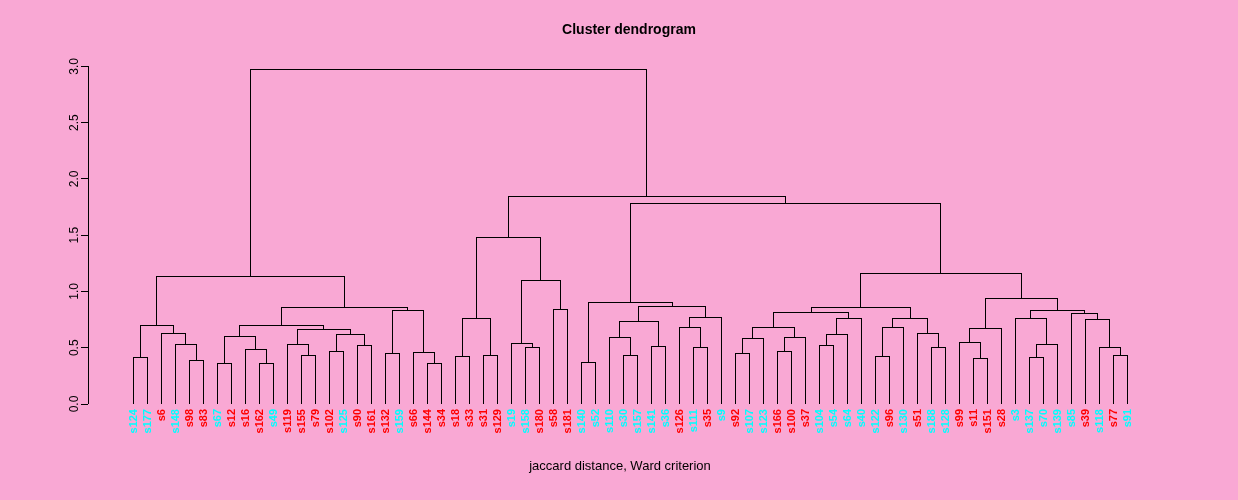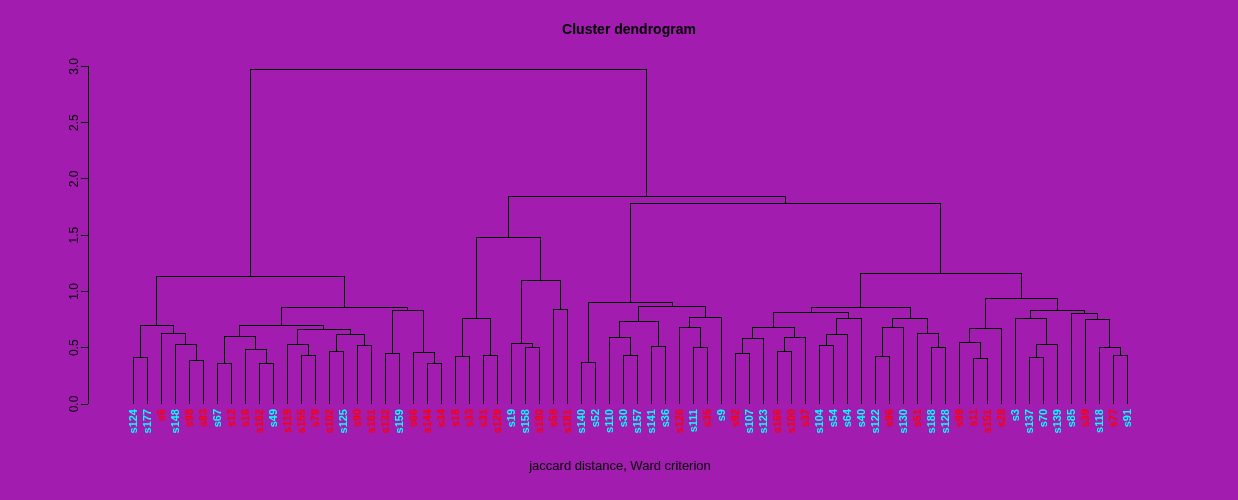--- a/index.html
+++ b/index.html
@@ -1,17 +1,17 @@
 <!DOCTYPE html>
 <html><head>
 <meta charset="utf-8">
 <style>
   html,body{margin:0;padding:0;background:#ffffff;width:1238px;height:500px;overflow:hidden;}
   body{font-family:"Liberation Sans","DejaVu Sans",sans-serif;}
-  .chart-wrap{position:relative;width:1238px;height:500px;background:#a21caf;}
+  .chart-wrap{position:relative;width:1238px;height:500px;background:#f9a8d4;}
   .chart-title{position:absolute;left:0;top:21px;width:1258px;text-align:center;font-size:14px;font-weight:bold;color:#000;}
   .chart-caption{position:absolute;left:0;top:458px;width:1240px;text-align:center;font-size:13px;color:#000;}
   svg{position:absolute;left:0;top:0;}
   .links{stroke:#000;fill:none;stroke-width:1;shape-rendering:crispEdges;}
   .axis{stroke:#000;fill:none;stroke-width:1;shape-rendering:crispEdges;}
   .ticklab{font-size:12px;fill:#000;}
   .leaflab{font-size:11px;font-weight:bold;}
 </style>
 </head>
 <body>

